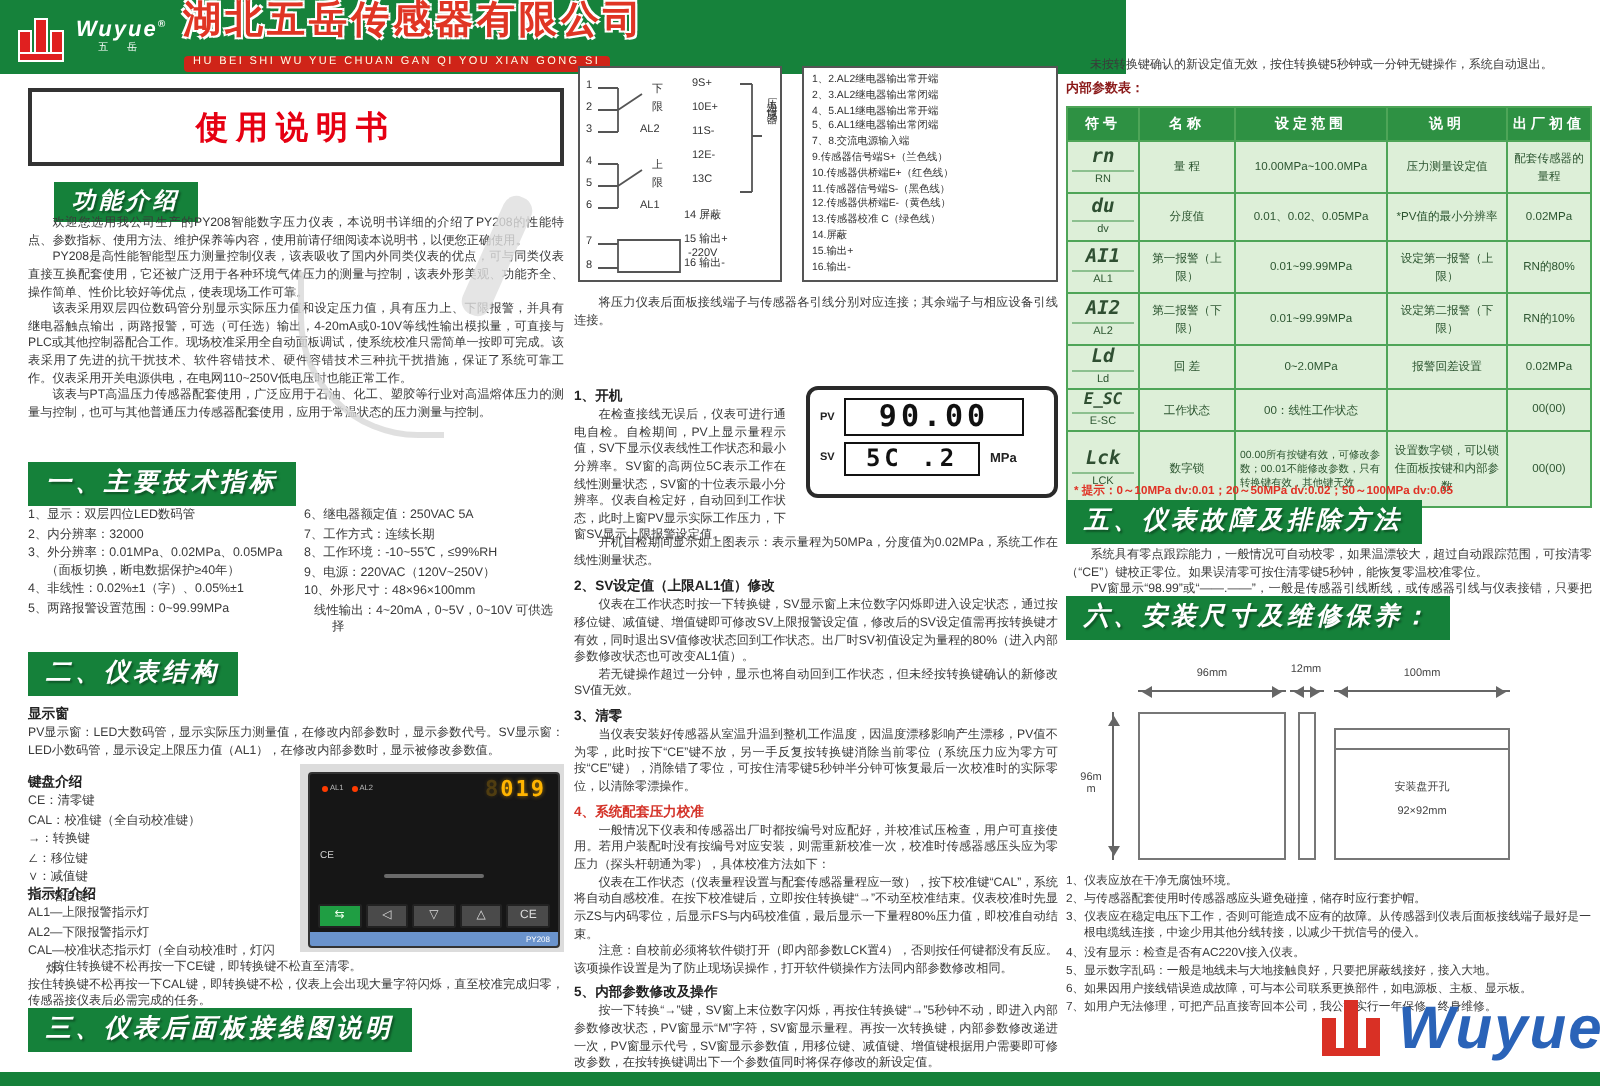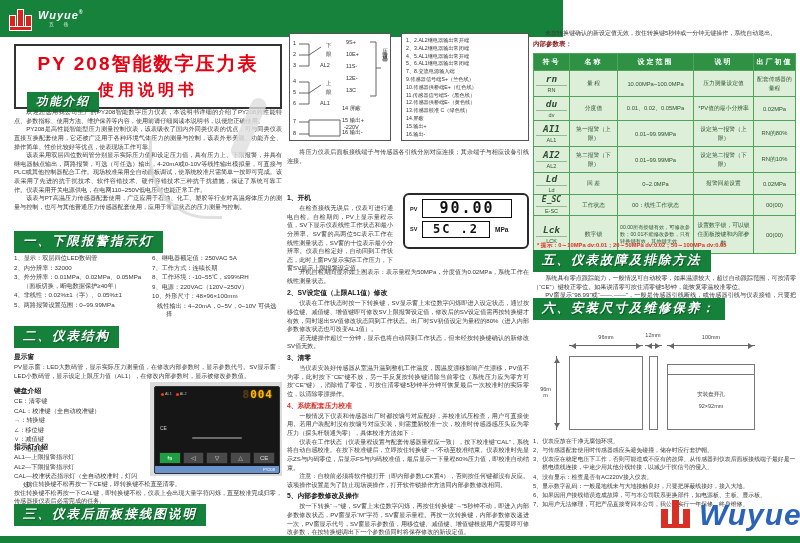--- a/index.html
+++ b/index.html
@@ -127,40 +127,43 @@
     <div class="mtn">
         <i class="b1"></i>
         <i class="b2"></i>
         <i class="b3"></i>
         <i class="b4"></i>
       </div>
     <div class="logoblk">
       <div class="lt"><span>Wuyue</span><sup style="font-size:5px">®</sup></div>
       <div class="ls">五 岳</div>
     </div>
+    <div class="coblk">
+      <div class="co-cn">湖北五岳传感器有限公司</div>
+      <div><span class="co-en">HU BEI SHI WU YUE CHUAN GAN QI YOU XIAN GONG SI</span></div>
+    </div>
   </div>
 
   <div class="col-left">
     <div class="title-box">
-      <div class="t1">PY 208智能数字压力表</div>
       <div class="t2">使用说明书</div>
     </div>
 
     <div class="abs" style="left:0;top:49px;padding-left:13px;"><span class="banner">功能介绍</span></div>
 
     <div class="abs" style="left:0;top:66px;width:268px;">
       <div class="probe"></div>
       <div class="probe-cable"></div>
       <p class="ind">欢迎您选用我公司生产的PY208智能数字压力仪表，本说明书详细的介绍了PY208的性能特点、参数指标、使用方法、维护保养等内容，使用前请仔细阅读本说明书，以便您正确使用。</p>
       <p class="ind">PY208是高性能智能型压力测量控制仪表，该表吸收了国内外同类仪表的优点，可与同类仪表直接互换配套使用，它还被广泛用于各种环境气体压力的测量与控制，该表外形美观、功能齐全、操作简单、性价比较好等优点，使表现场工作可靠。</p>
       <p class="ind">该表采用双层四位数码管分别显示实际压力值和设定压力值，具有压力上、下限报警，并具有继电器触点输出，两路报警，可选（可任选）输出，4-20mA或0-10V等线性输出模拟量，可直接与PLC或其他控制器配合工作。现场校准采用全自动面板调试，使系统校准只需简单一按即可完成。该表采用了先进的抗干扰技术、软件容错技术、硬件容错技术三种抗干扰措施，保证了系统可靠工作。仪表采用开关电源供电，在电网110~250V低电压时也能正常工作。</p>
       <p class="ind">该表与PT高温压力传感器配套使用，广泛应用于石油、化工、塑胶等行业对高温熔体压力的测量与控制，也可与其他普通压力传感器配套使用，应用于常温状态的压力测量与控制。</p>
     </div>
 
-    <div class="abs" style="left:0;top:189px;"><span class="banner big">一、下限报警指示灯</span></div>
+    <div class="abs" style="left:0;top:189px;"><span class="banner big">一、主要技术指标</span></div>
 
     <div class="abs" style="left:0;top:212px;width:268px;display:flex;gap:5px;">
       <div style="width:133px;">
         <div class="hang">1、显示：双层四位LED数码管</div>
         <div class="hang">2、内分辨率：32000</div>
         <div class="hang">3、外分辨率：0.01MPa、0.02MPa、0.05MPa（面板切换，断电数据保护≥40年）</div>
         <div class="hang">4、非线性：0.02%±1（字）、0.05%±1</div>
         <div class="hang">5、两路报警设置范围：0~99.99MPa</div>
       </div>
       <div style="width:130px;">
@@ -197,21 +200,21 @@
       <div class="hang">CAL—校准状态指示灯（全自动校准时，灯闪烁）</div>
     </div>
 
     <div class="meter-photo">
       <div class="meter-body">
         <div class="ind-row">
           <span class="ind-dot"></span>
           <span class="ind-lab">AL1</span>
           <span class="ind-dot"></span>
           <span class="ind-lab">AL2</span>
-          <span class="sv-yel"><span class="ghost">8</span><span>004</span></span>
+          <span class="sv-yel"><span class="ghost">8</span><span>019</span></span>
         </div>
         <div class="ce-mark">CE</div>
         <div class="site-line"></div>
         <div class="key-row">
           <span class="key green">⇆</span>
           <span class="key">◁</span>
           <span class="key">▽</span>
           <span class="key">△</span>
           <span class="key">CE</span>
         </div>

